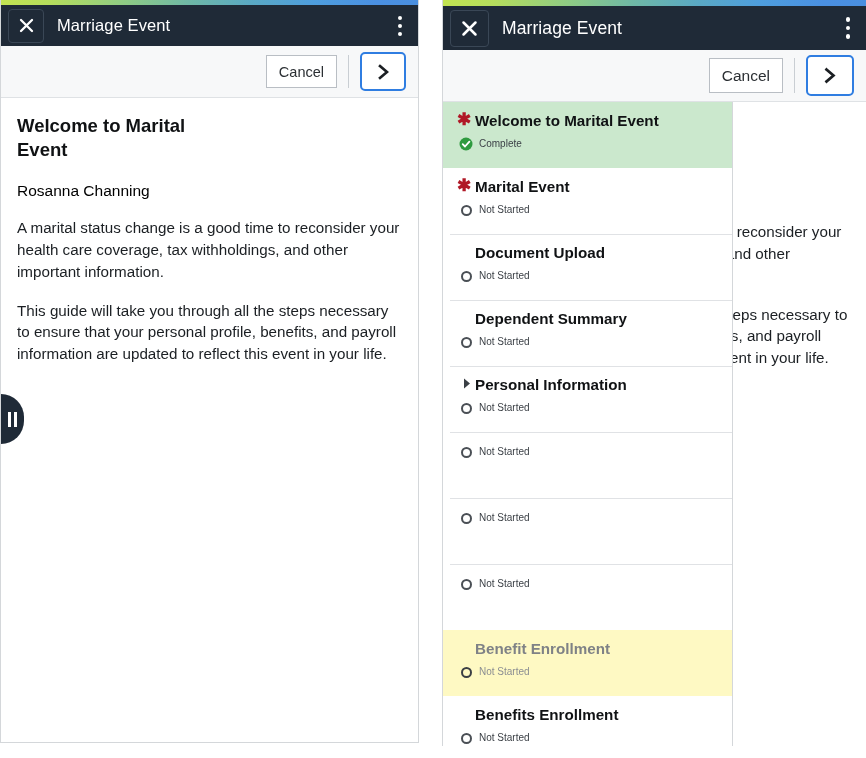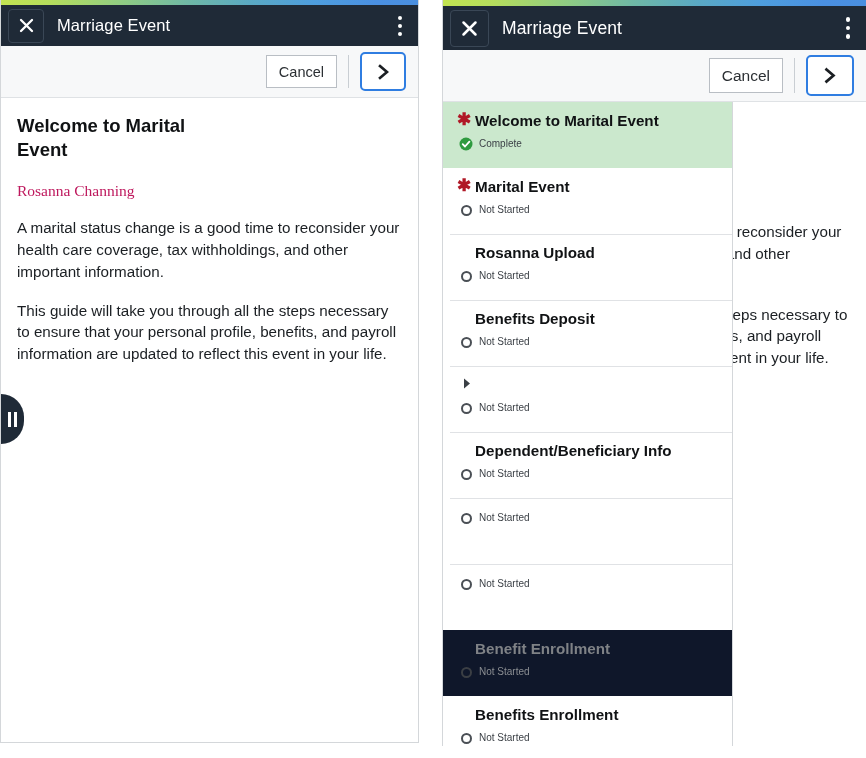--- a/index.html
+++ b/index.html
@@ -135,24 +135,23 @@
     font-weight:bold;
     color:#101214;
     line-height:1.28;
     margin:0 0 20px 0;
     max-width:210px;
   }
   .left .welcome-title{font-size:18.5px;}
   .right .welcome-title{font-size:18.5px;}
 
   .person-name{
-    color:#be185d;
+    color:#000000;
     margin:6px 0 16px 0;
     line-height:1.3;
-    font-family:Liberation Serif, serif;
   }
   .left .person-name{font-size:15.5px;}
   .right .person-name{font-size:15.5px;}
 
   .para{
     color:#1b1f23;
     line-height:1.43;
     margin:0 0 17px 0;
   }
   .left .para{font-size:15.2px;}
@@ -178,21 +177,21 @@
     background:#ffffff;
     cursor:pointer;
   }
   .step + .step::before{
     content:"";
     position:absolute;left:7px;right:0;top:0;
     height:1px;background:#e0e2e5;
   }
   .step.current{background:#cbe8cd;}
   .step.current + .step::before{background:transparent;}
-  .step.disabled{background:#0f172a;cursor:default;text-align:right;}
+  .step.disabled{background:#fef9c3;cursor:default;text-align:right;}
   .step.disabled + .step::before{background:transparent;}
   .step.disabled::before{background:transparent !important;}
 
   .step-row1{
     display:flex;align-items:flex-start;
     height:22px;
   }
   .req{
     color:#b01826;
     font-weight:bold;
@@ -369,61 +368,58 @@
         <div class="step-row2">
           <span class="status-icon">
             <span class="circle-open"></span>
           </span>
           <span class="status-text">Not Started</span>
         </div>
       </div>
       <div class="step">
         <div class="step-row1">
           <span class="spacer22"></span>
-          <span class="step-title">Rosanna Upload</span>
+          <span class="step-title">Document Upload</span>
         </div>
         <div class="step-row2">
           <span class="status-icon">
             <span class="circle-open"></span>
           </span>
           <span class="status-text">Not Started</span>
         </div>
       </div>
       <div class="step">
         <div class="step-row1">
           <span class="spacer22"></span>
-          <span class="step-title">Benefits Deposit</span>
+          <span class="step-title">Dependent Summary</span>
         </div>
         <div class="step-row2">
           <span class="status-icon">
             <span class="circle-open"></span>
           </span>
           <span class="status-text">Not Started</span>
         </div>
       </div>
       <div class="step">
         <div class="step-row1">
           <span class="expander">
             <svg width="8" height="11" viewBox="0 0 8 11">
               <path d="M1 0.5 L7 5.5 L1 10.5 Z" fill="#3a3f45"></path>
             </svg>
           </span>
-        </div>
-        <div class="step-row2">
-          <span class="status-icon">
-            <span class="circle-open"></span>
-          </span>
-          <span class="status-text">Not Started</span>
-        </div>
-      </div>
-      <div class="step">
-        <div class="step-row1">
-          <span class="spacer22"></span>
-          <span class="step-title">Dependent/Beneficiary Info</span>
-        </div>
+          <span class="step-title">Personal Information</span>
+        </div>
+        <div class="step-row2">
+          <span class="status-icon">
+            <span class="circle-open"></span>
+          </span>
+          <span class="status-text">Not Started</span>
+        </div>
+      </div>
+      <div class="step">
         <div class="step-row2">
           <span class="status-icon">
             <span class="circle-open"></span>
           </span>
           <span class="status-text">Not Started</span>
         </div>
       </div>
       <div class="step">
         <div class="step-row2">
           <span class="status-icon">

